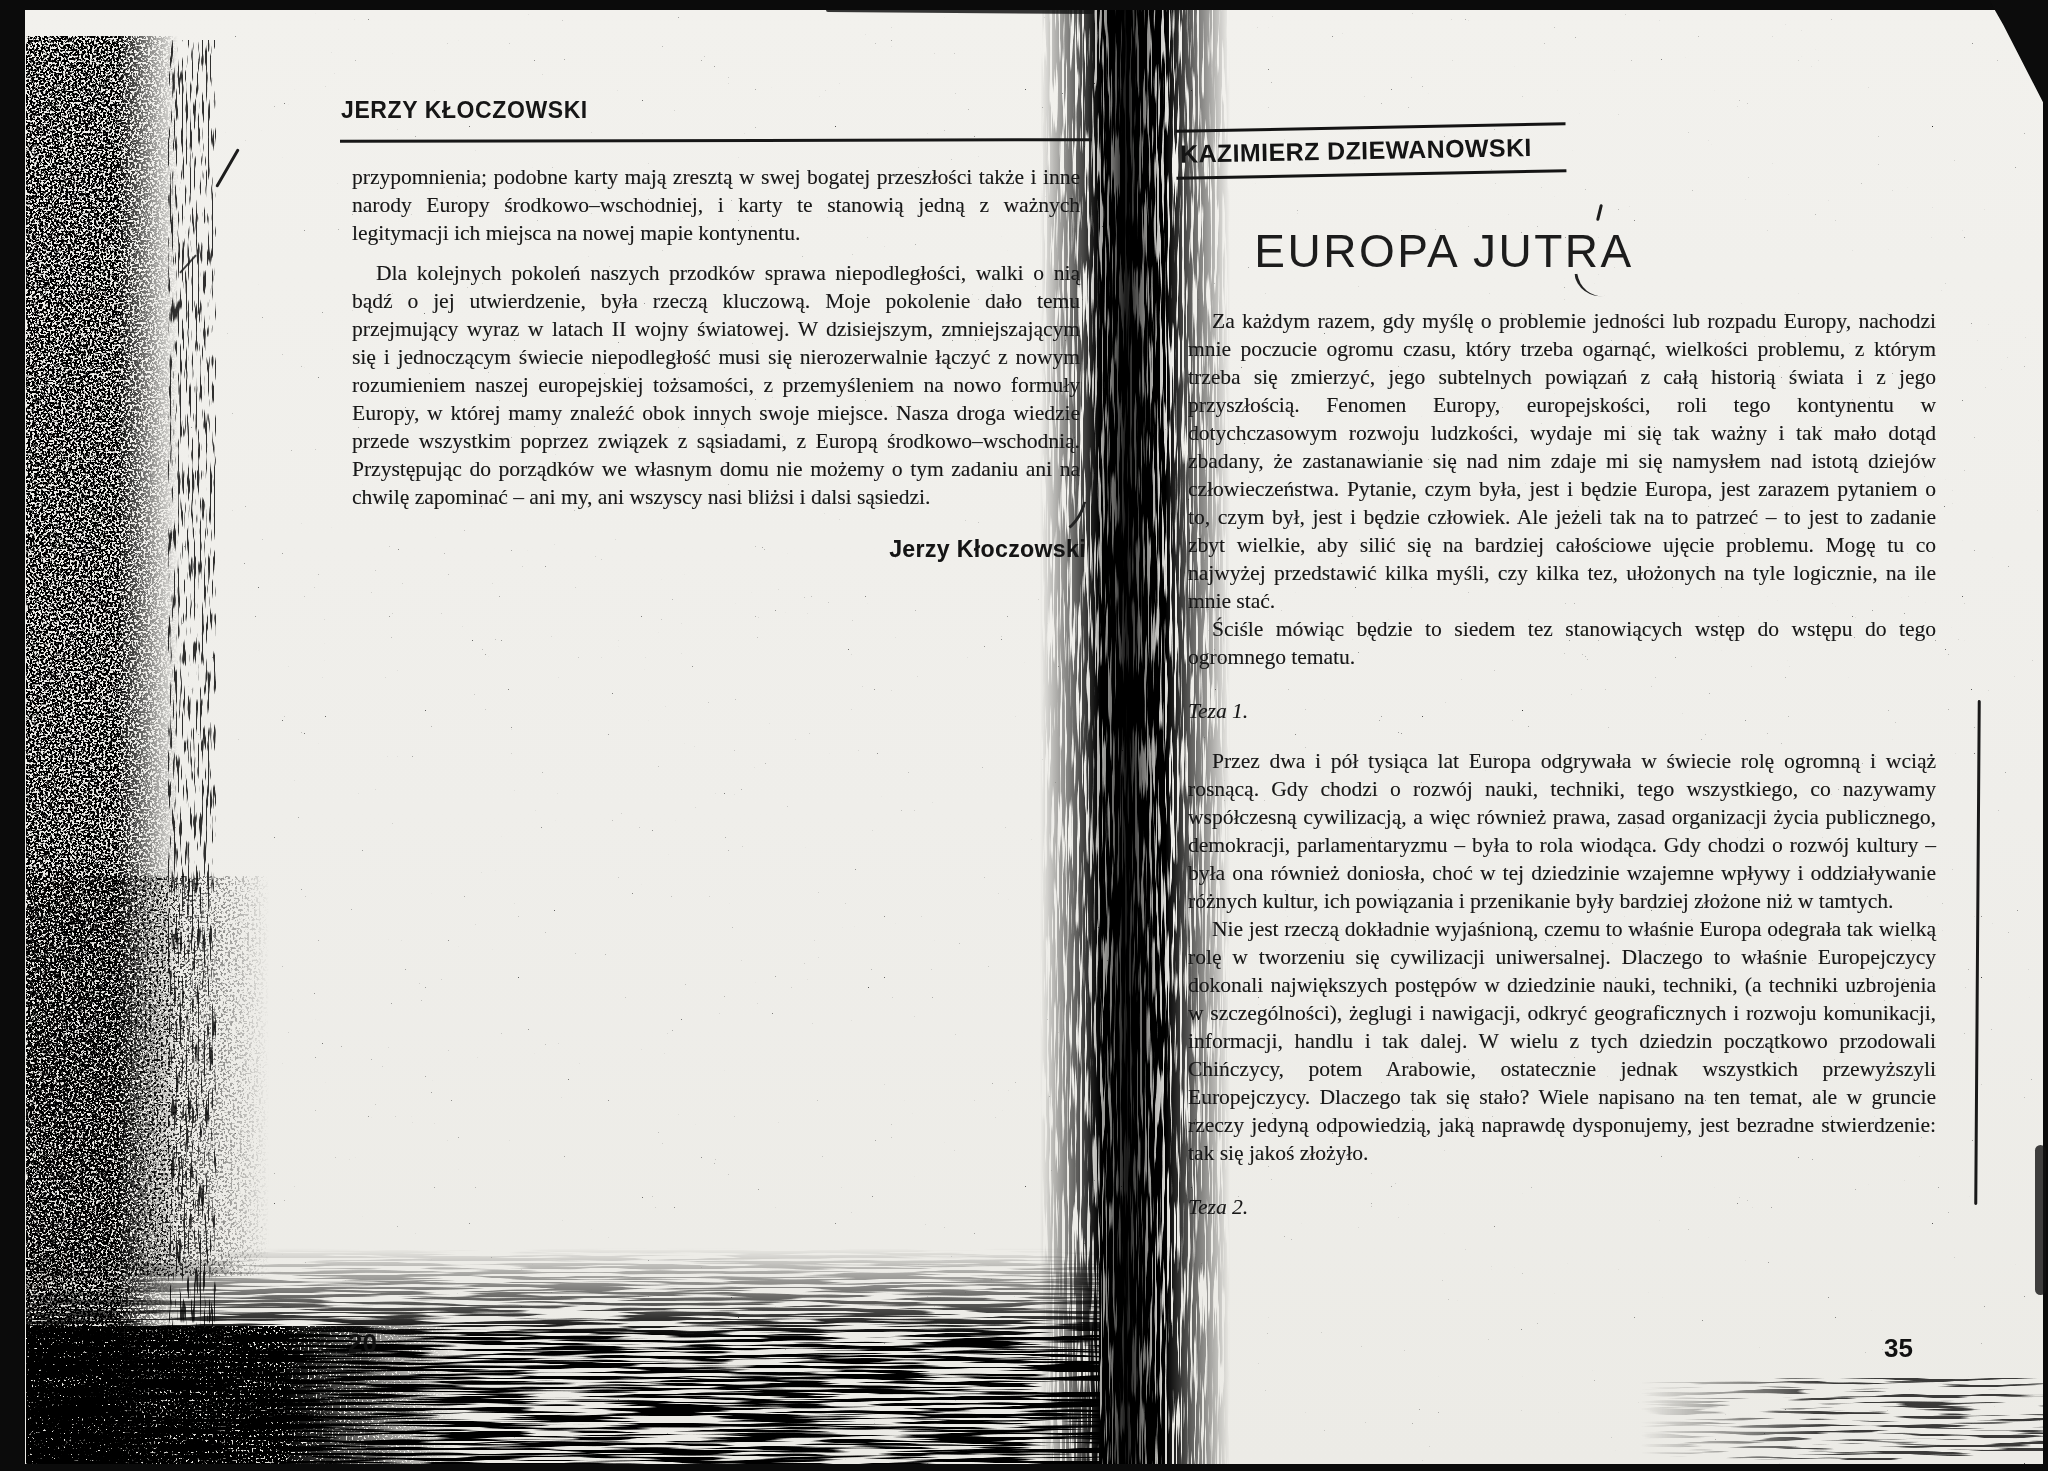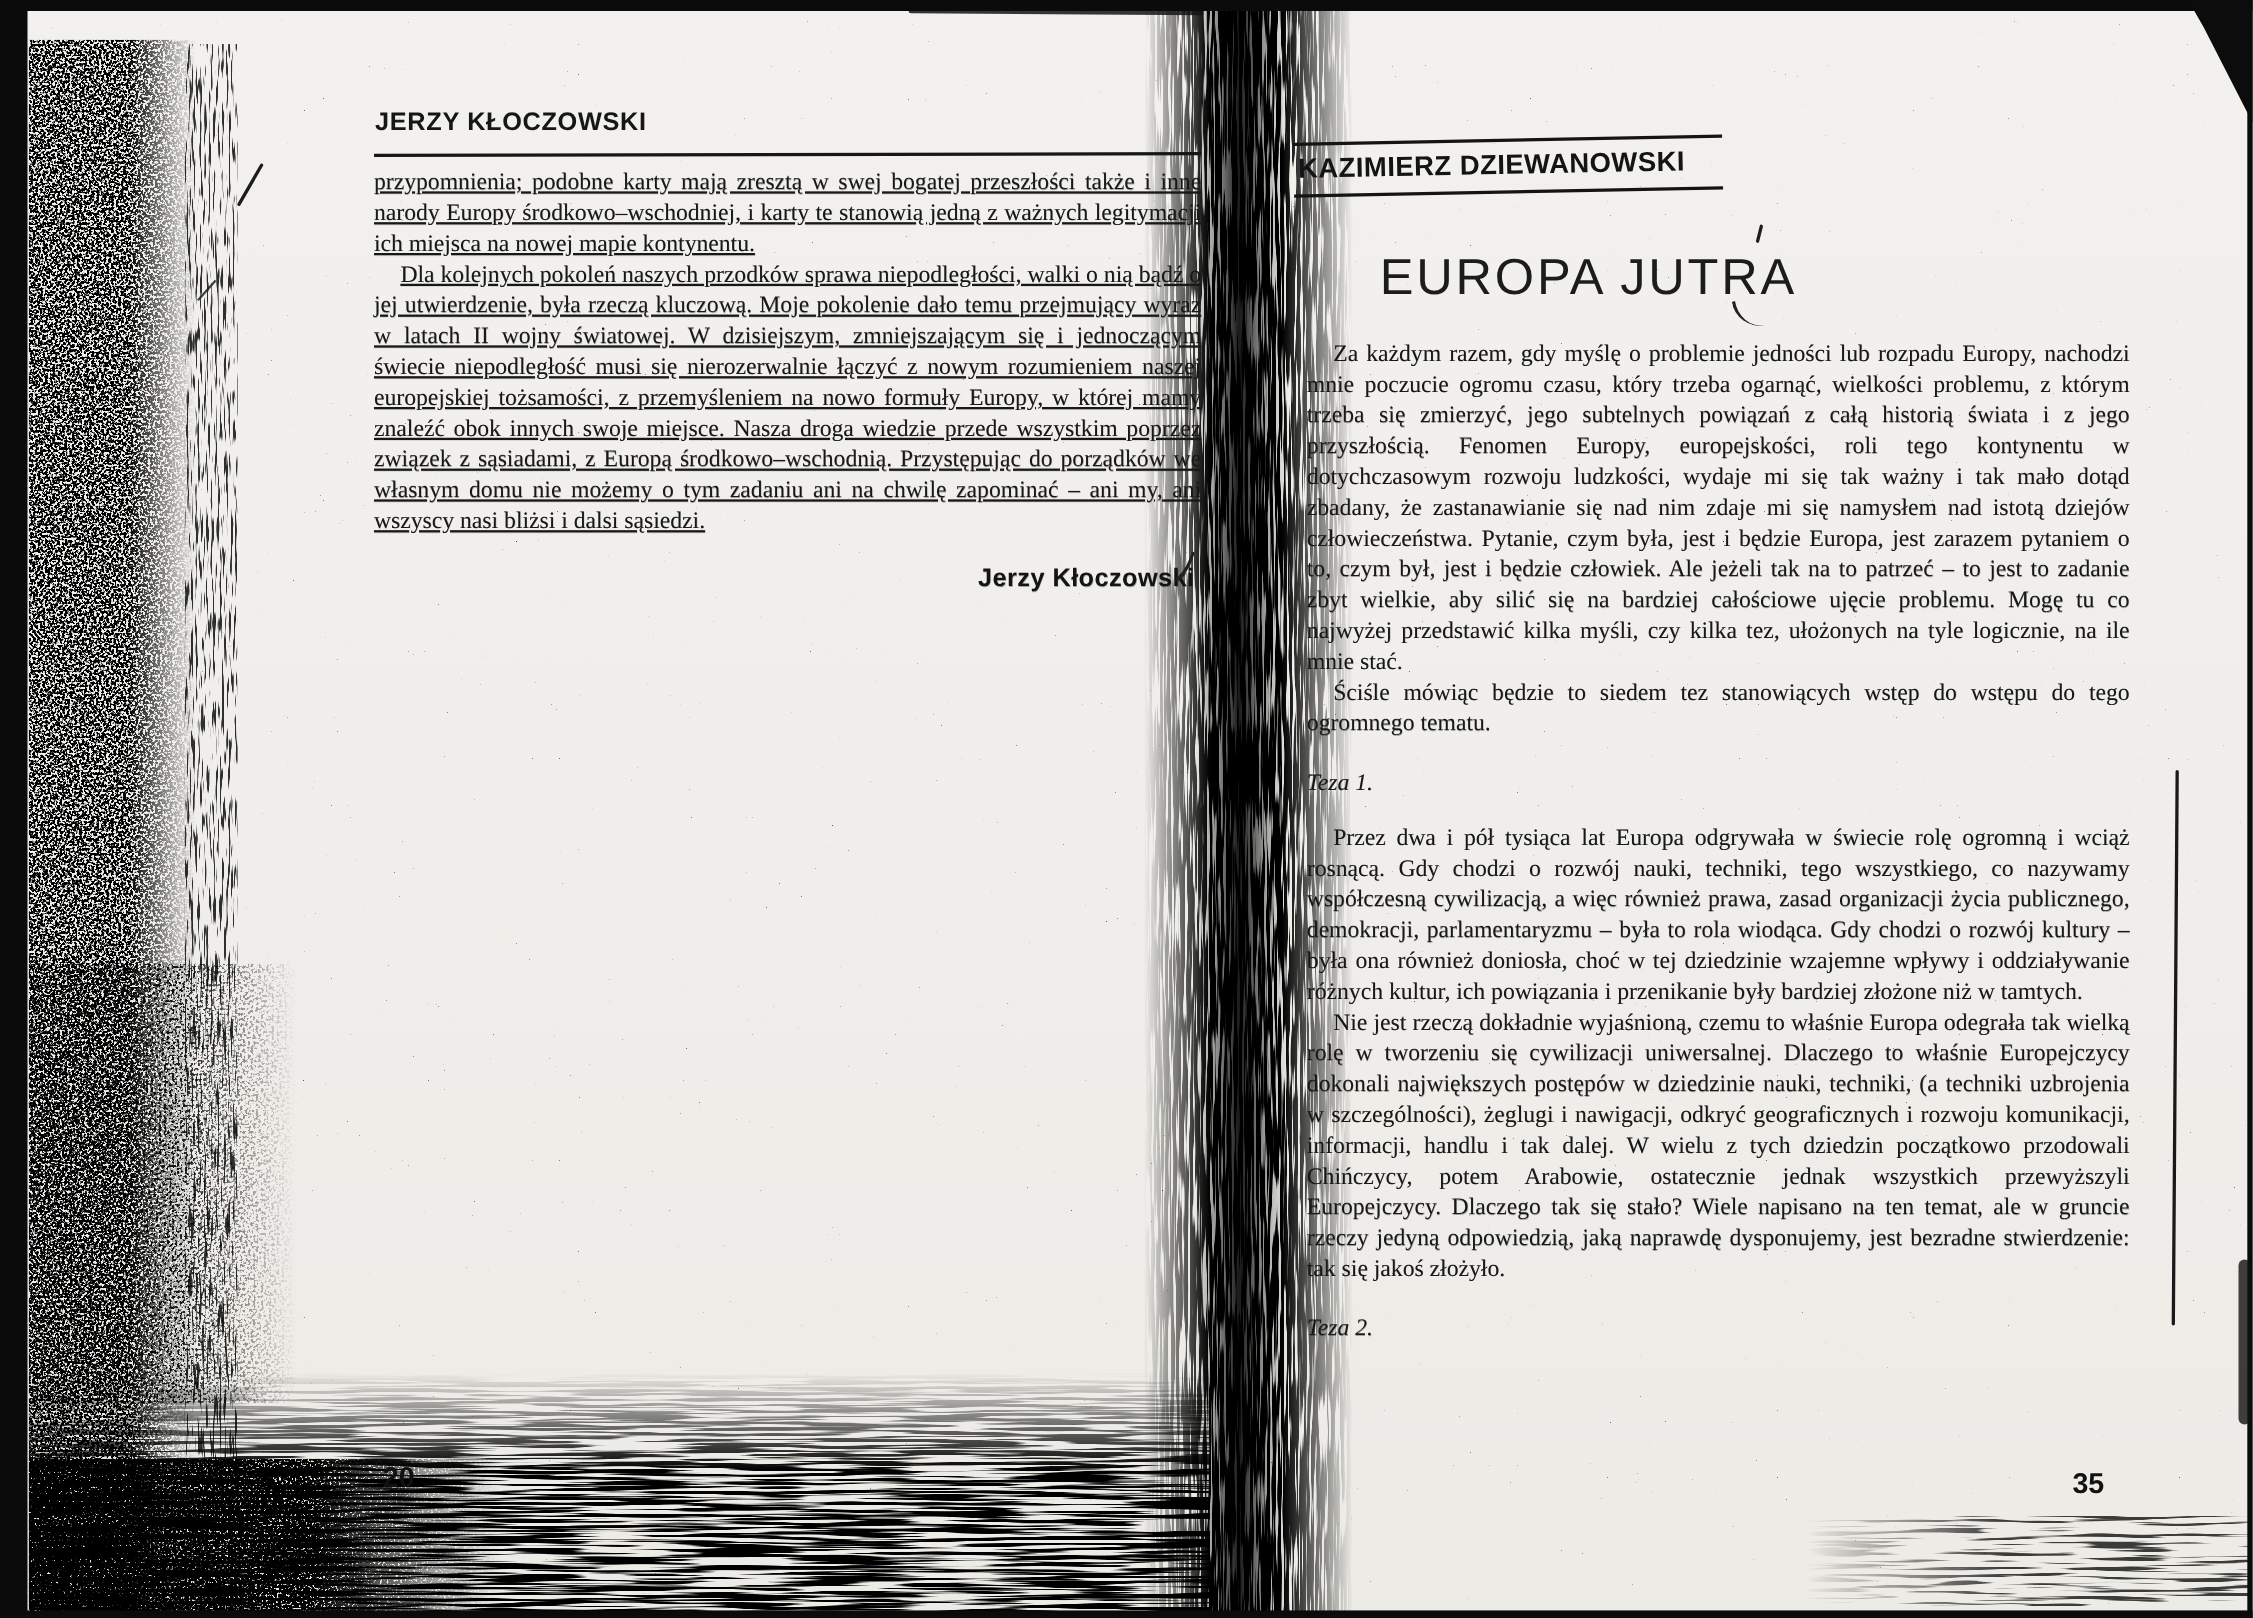--- a/index.html
+++ b/index.html
@@ -1,16 +1,16 @@
 <!DOCTYPE html>
 <html><head>
 <meta charset="utf-8">
 <style>
   html,body{margin:0;padding:0;background:#0a0a0a;}
-  .stage{position:relative;width:2048px;height:1471px;overflow:hidden;background:#ffffff;
+  .stage{position:relative;width:2048px;height:1471px;overflow:hidden;background:#c2410c;
          font-family:"Liberation Serif", serif;}
   .paper{position:absolute;left:24px;top:9px;right:5px;bottom:7px;
          background:linear-gradient(180deg,#f2f1ed 0%,#efeeea 55%,#ecebe6 100%);}
   
   .edge{position:absolute;background:#0b0b0b;}
   .edge-left{left:0;top:0;width:25px;height:1471px;}
   .edge-top{left:0;top:0;width:2048px;height:10px;}
   .edge-bottom{left:0;top:1464px;width:2048px;height:7px;}
   .edge-right{left:2043px;top:0;width:5px;height:1471px;}
   .corner-tr{position:absolute;left:1984px;top:0;width:64px;height:112px;background:#0c0c0c;
@@ -35,21 +35,21 @@
               mask-image:linear-gradient(180deg,transparent 0%,#000 40%);}
   
   .lp-header{position:absolute;left:341px;top:97px;width:752px;
              font-family:"Liberation Sans",sans-serif;font-weight:bold;font-size:23px;
              letter-spacing:.6px;color:#161616;}
   .lp-rule{position:absolute;left:340px;top:139px;width:752px;height:3px;background:#171717;
            transform:rotate(-.12deg);}
   .lp-body{position:absolute;left:340px;top:151px;width:752px;color:#181818;
            font-size:21.5px;line-height:28px;text-align:justify;
            text-shadow:.3px .3px 0 rgba(25,25,25,.35);}
-  .lp-body p{margin:0;text-decoration:underline;}
+  .lp-body p{margin:12px;}
   .indent{text-indent:24px;}
   .signature{margin-top:24px;text-align:right;padding-right:6px;
              font-family:"Liberation Sans",sans-serif;font-weight:bold;font-size:23px;
              letter-spacing:.4px;color:#141414;}
   .pageno{position:absolute;font-family:"Liberation Sans",sans-serif;font-weight:bold;
           font-size:26px;color:#111;text-align:center;}
   .pageno-20{left:348px;top:1328px;}
   .pageno-21{left:1884px;top:1333px;}
   
   .rp-header{position:absolute;left:1176px;top:126px;width:384px;

